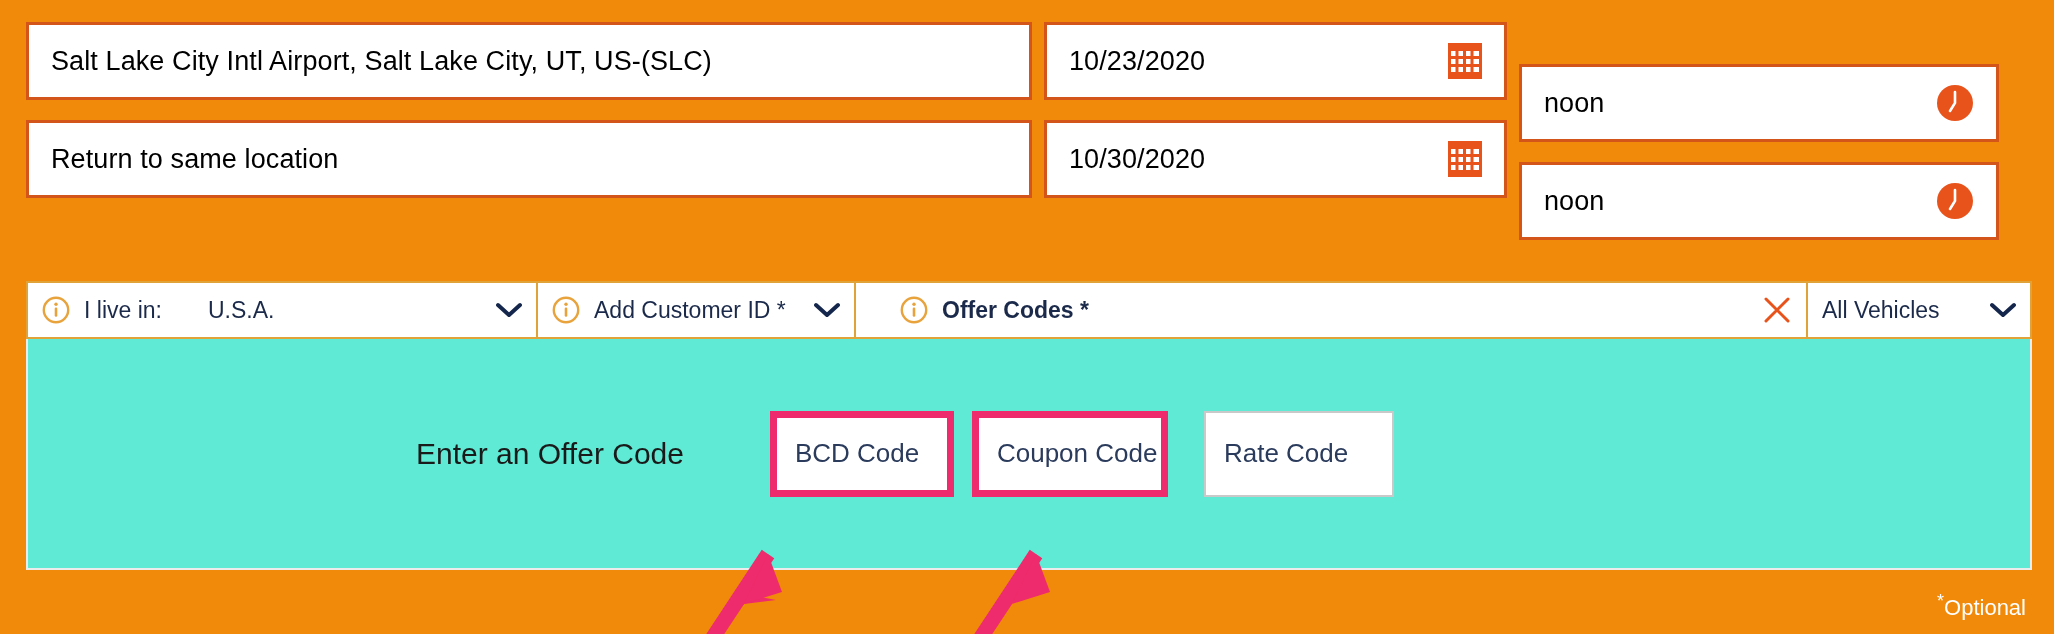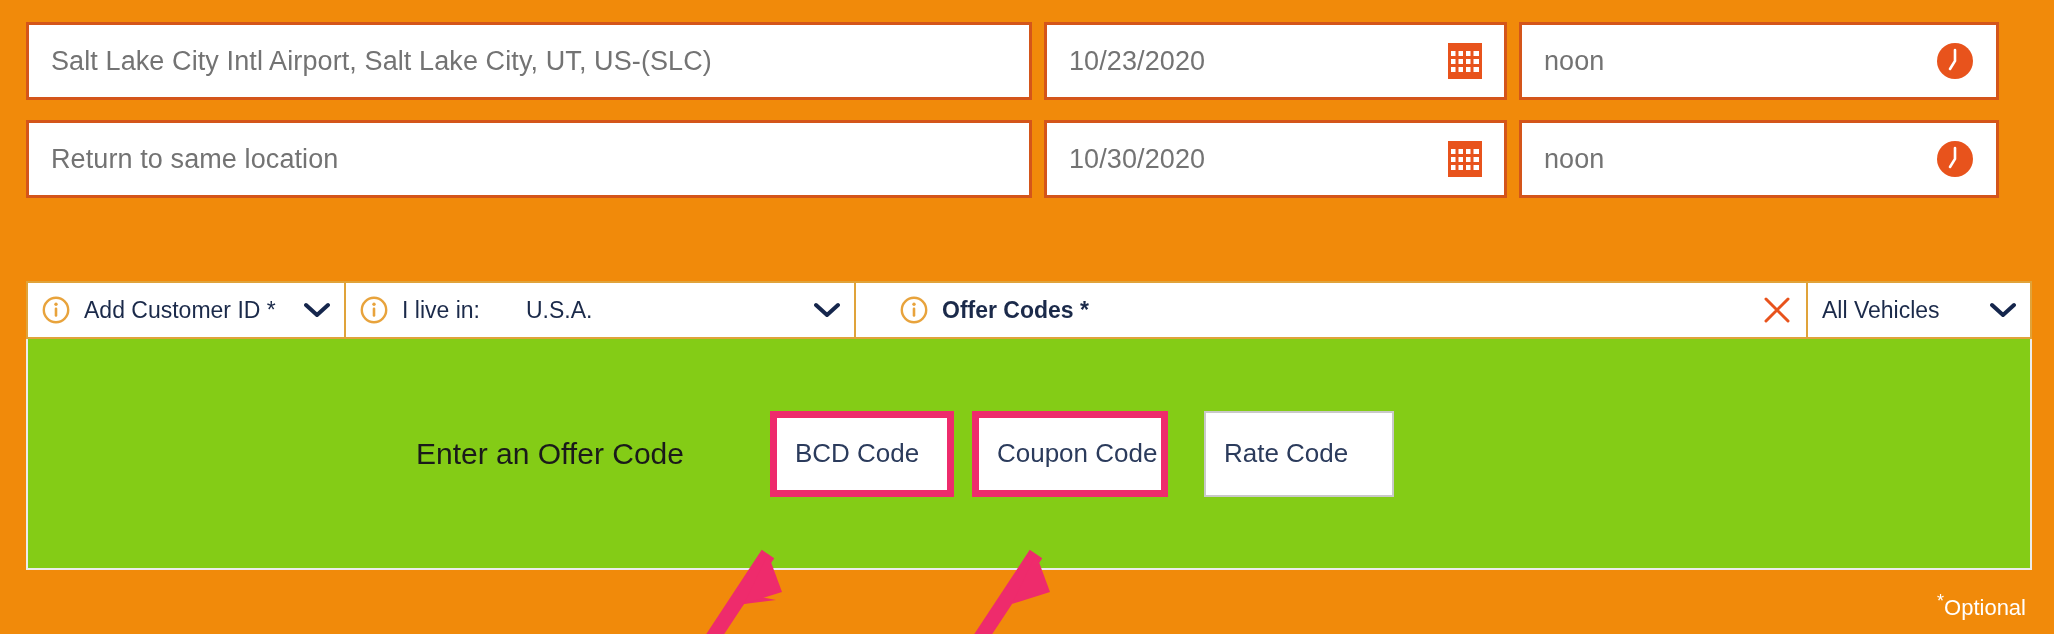--- a/index.html
+++ b/index.html
@@ -31,24 +31,24 @@
   .field {
     background: #FFFFFF;
     border: 3px solid #D4551A;
     display: flex;
     align-items: center;
     position: relative;
     height: 78px;
   }
   .field-location { flex: 0 0 1006px; }
   .field-date     { flex: 0 0 463px; }
-  .field-time     { flex: 0 0 480px; }
+  .field-time     { flex: 0 0 480px; margin-top: 42px; }
 
   .field-text {
-    color: #737373;
+    color: #000000;
     font-size: 27px;
     padding-left: 22px;
     letter-spacing: 0.1px;
     white-space: nowrap;
   }
 
   .field-icon {
     position: absolute;
     right: 22px;
     top: 50%;
@@ -129,21 +129,21 @@
     flex: 0 0 auto;
   }
 
   
   .offer-panel {
     position: absolute;
     left: 26px;
     right: 22px;
     top: 339px;
     height: 231px;
-    background: #84cc16;
+    background: #5eead4;
     border-left: 2px solid #ECECEC;
     border-right: 2px solid #ECECEC;
     border-bottom: 2px solid #ECECEC;
     display: flex;
     align-items: center;
   }
 
   .offer-inner {
     display: flex;
     align-items: center;
@@ -271,46 +271,46 @@
         <path d="M19 8 L19 19 L14 27" stroke="#FFFFFF" stroke-width="2.6" fill="none" stroke-linecap="round"></path>
       </svg>
     </span>
   </div>
 
 </div>
 
 <div class="options-bar">
 
 
+  <div class="opt opt-live">
+    <span class="info-icon">
+      <svg viewBox="0 0 28 28">
+        <circle cx="14" cy="14" r="12.2" fill="none" stroke="#E8A33C" stroke-width="2.4"></circle>
+        <circle cx="14" cy="8.2" r="1.7" fill="#E8A33C"></circle>
+        <rect x="12.7" y="11.6" width="2.6" height="9.2" rx="1.2" fill="#E8A33C"></rect>
+      </svg>
+    </span>
+    <span class="opt-label">I live in:</span>
+    <span class="opt-value far">U.S.A.</span>
+    <span class="chev">
+      <svg viewBox="0 0 26 16">
+        <path d="M2 3 L13 13 L24 3" stroke="#15264C" stroke-width="4" fill="none" stroke-linecap="round" stroke-linejoin="round"></path>
+      </svg>
+    </span>
+  </div>
+
   <div class="opt opt-customer">
     <span class="info-icon">
       <svg viewBox="0 0 28 28">
         <circle cx="14" cy="14" r="12.2" fill="none" stroke="#E8A33C" stroke-width="2.4"></circle>
         <circle cx="14" cy="8.2" r="1.7" fill="#E8A33C"></circle>
         <rect x="12.7" y="11.6" width="2.6" height="9.2" rx="1.2" fill="#E8A33C"></rect>
       </svg>
     </span>
     <span class="opt-label">Add Customer ID *</span>
-    <span class="chev">
-      <svg viewBox="0 0 26 16">
-        <path d="M2 3 L13 13 L24 3" stroke="#15264C" stroke-width="4" fill="none" stroke-linecap="round" stroke-linejoin="round"></path>
-      </svg>
-    </span>
-  </div>
-
-  <div class="opt opt-live">
-    <span class="info-icon">
-      <svg viewBox="0 0 28 28">
-        <circle cx="14" cy="14" r="12.2" fill="none" stroke="#E8A33C" stroke-width="2.4"></circle>
-        <circle cx="14" cy="8.2" r="1.7" fill="#E8A33C"></circle>
-        <rect x="12.7" y="11.6" width="2.6" height="9.2" rx="1.2" fill="#E8A33C"></rect>
-      </svg>
-    </span>
-    <span class="opt-label">I live in:</span>
-    <span class="opt-value far">U.S.A.</span>
     <span class="chev">
       <svg viewBox="0 0 26 16">
         <path d="M2 3 L13 13 L24 3" stroke="#15264C" stroke-width="4" fill="none" stroke-linecap="round" stroke-linejoin="round"></path>
       </svg>
     </span>
   </div>
 
   <div class="opt opt-offer">
     <span class="info-icon">
       <svg viewBox="0 0 28 28">

